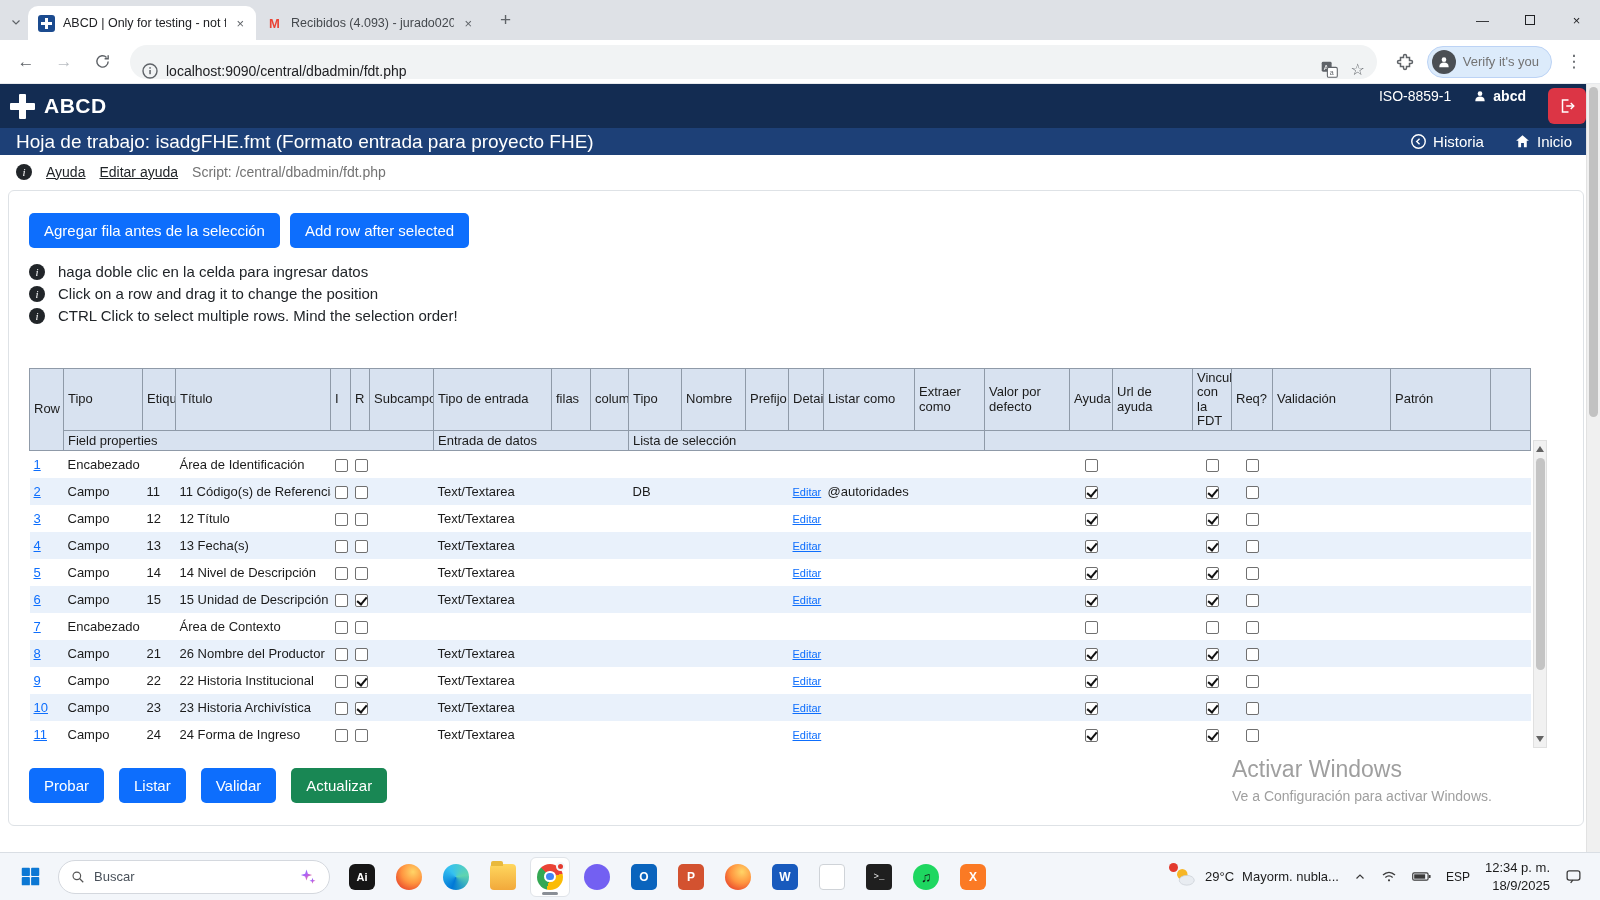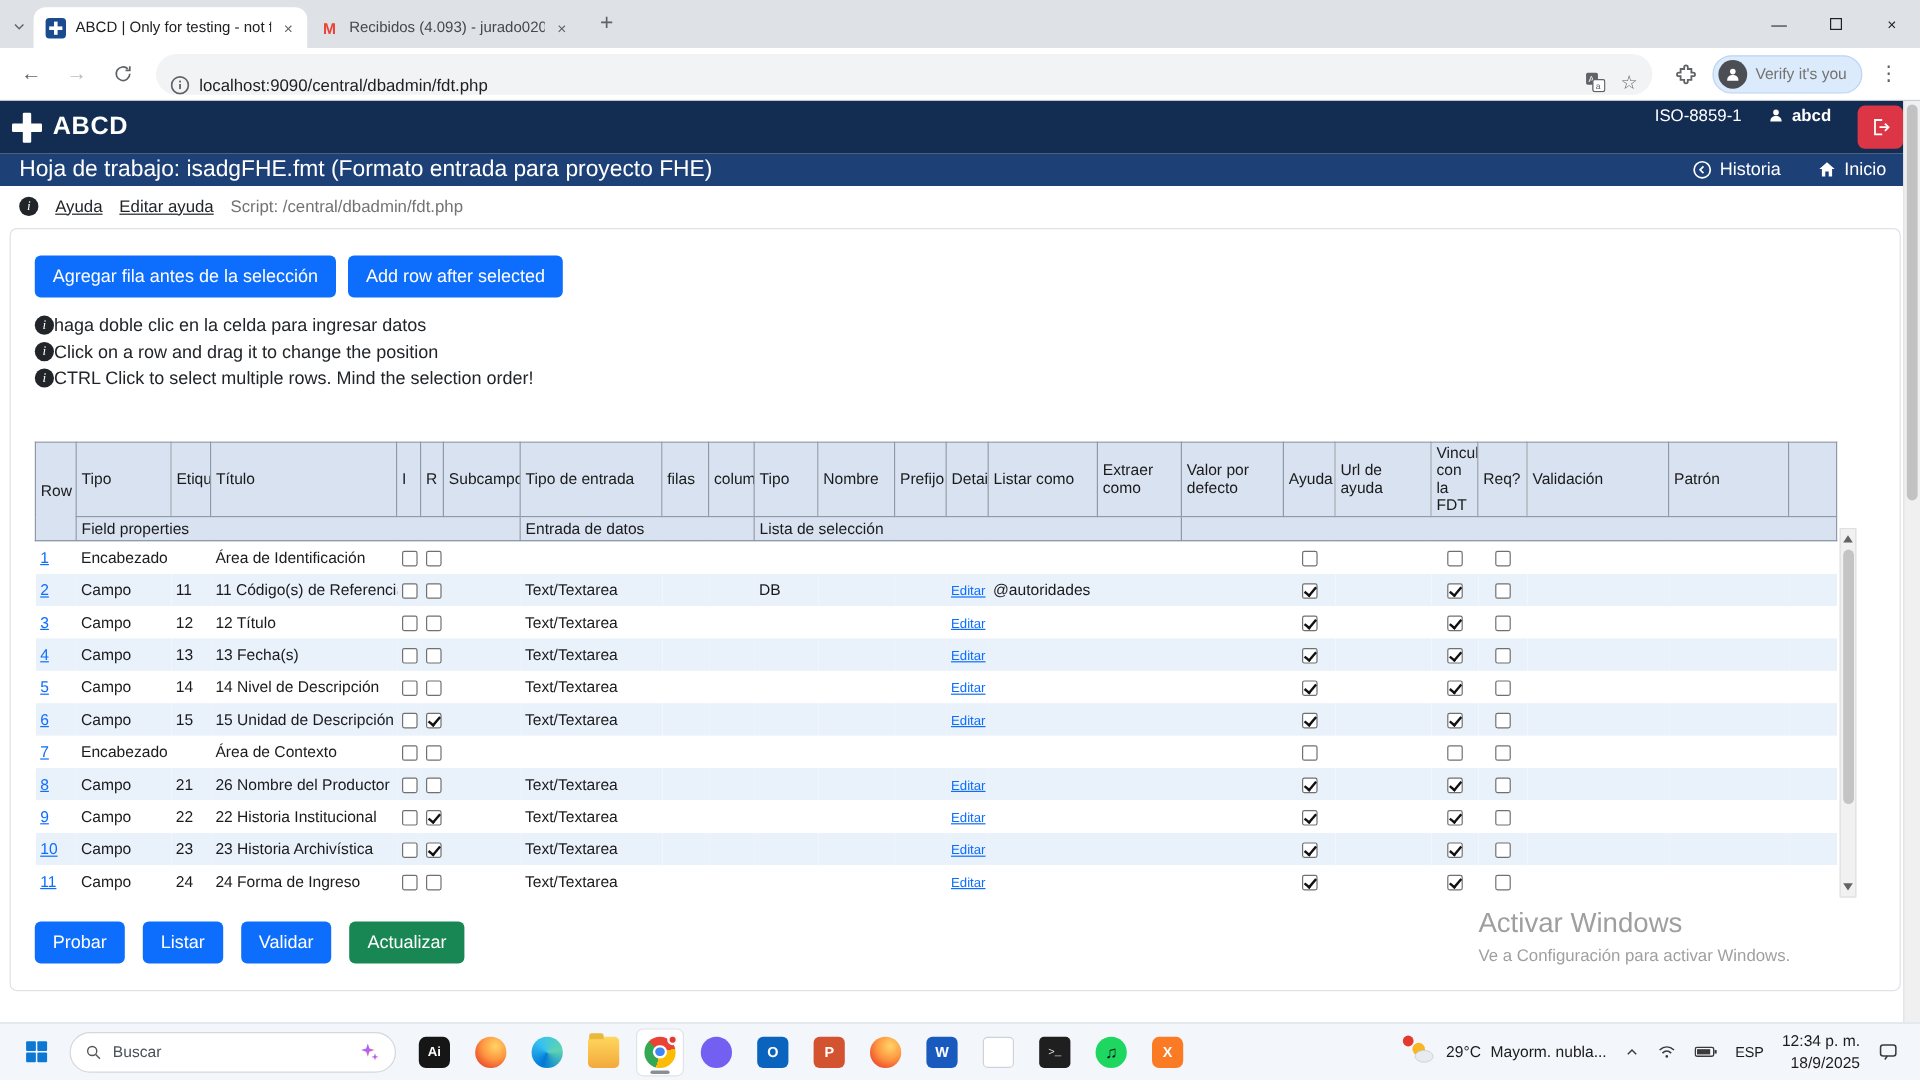--- a/index.html
+++ b/index.html
@@ -63,21 +63,21 @@
 
   
   .card{margin:2px 16px 0 8px;border:1px solid #dee2e6;border-radius:6px;min-height:630px;padding:22px 20px;background:#fff;position:relative}
   .btn{display:inline-flex;align-items:center;justify-content:center;height:35px;padding:0 15px;border-radius:5px;color:#fff;font-size:15px;border:none;white-space:nowrap}
   .btn-blue{background:#0d6efd}
   .btn-red{background:#dc3545}
   .btn-green{background:#198754}
   .btn-row{display:flex;gap:10px}
   .btn-row .btn-red{margin-left:8px}
   .hints{margin-top:15px;display:flex;flex-direction:column;gap:5px;font-size:15px;color:#212529}
-  .hint{display:flex;align-items:flex-start;gap:0}
+  .hint{display:flex;align-items:center;gap:13px}
 
   
   .table-wrap{position:relative;margin-top:44px;width:1518px}
   table{border-collapse:collapse;table-layout:fixed;width:1502px;font-size:13px;color:#1b1b1b}
   thead th{background:#d8e2f0;border:1px solid #8f9aa8;font-weight:normal;text-align:left;padding:2px 4px;overflow:hidden}
   tr.h1 th{height:50px;vertical-align:middle;line-height:1.1}
   tr.h2 th{height:20px;padding:1px 4px}
   tbody td{padding:0 4px;height:27px;overflow:hidden;white-space:nowrap;vertical-align:middle}
   tbody tr:nth-child(even){background:#e9f1fb}
   .c-ctr{text-align:center}

